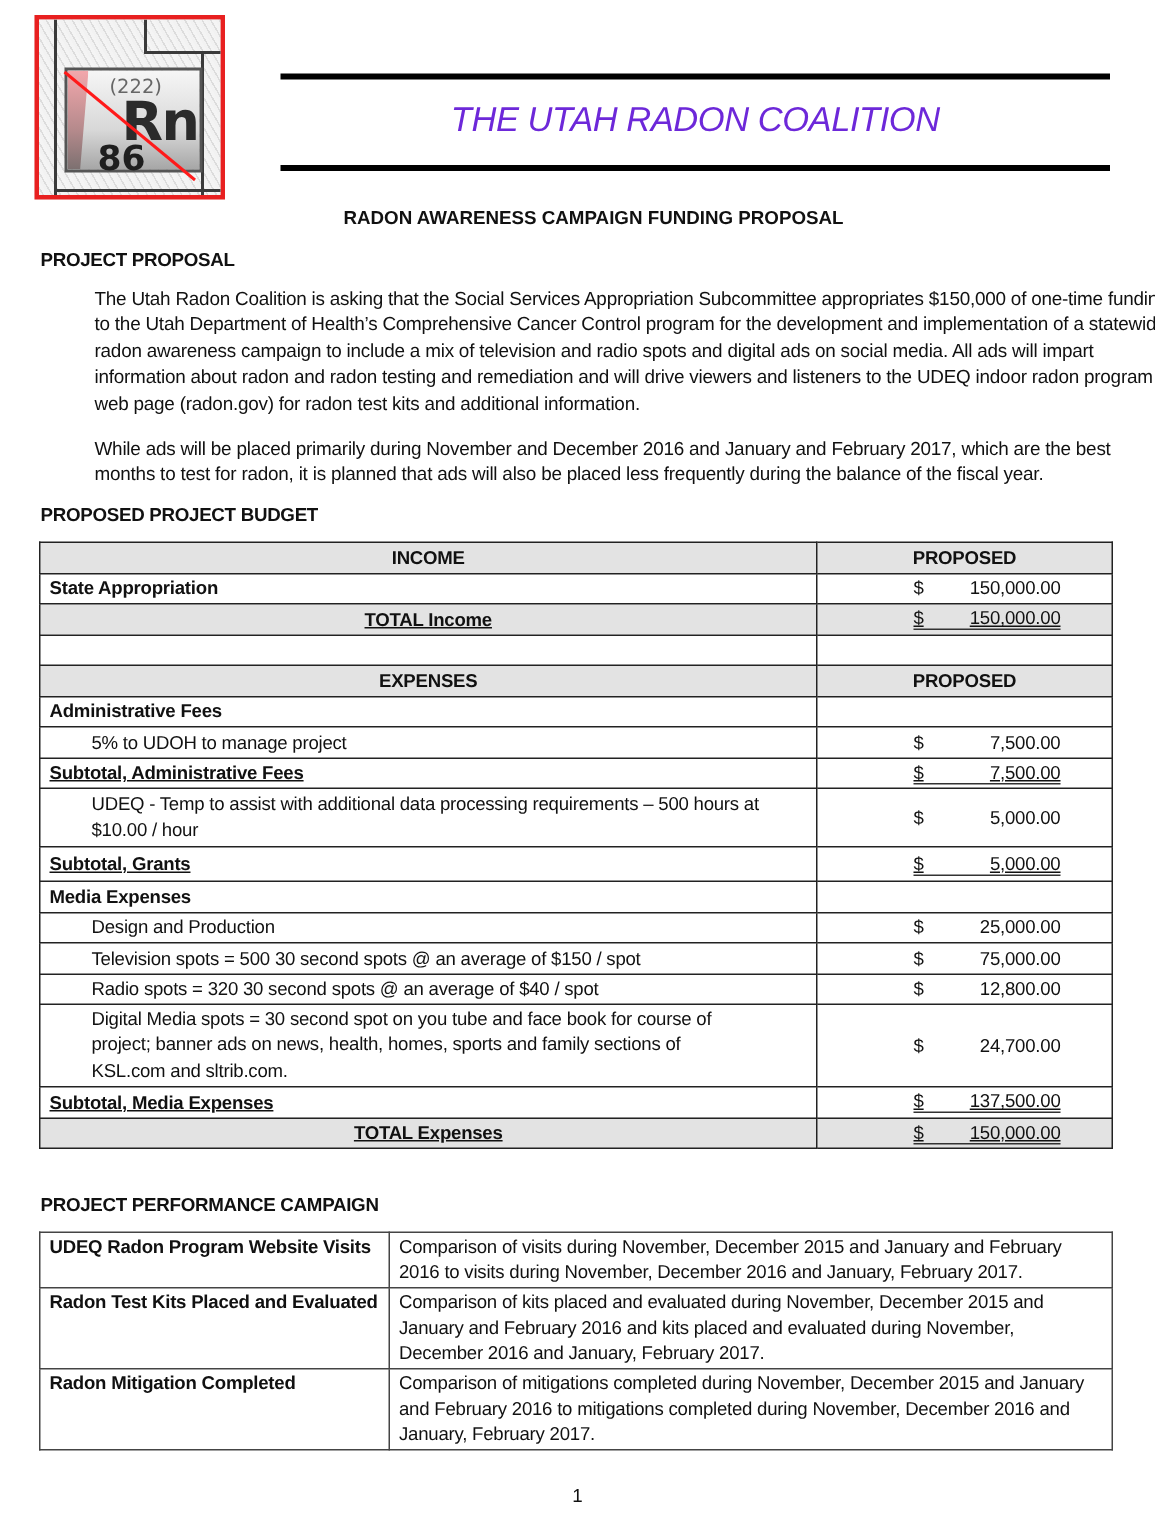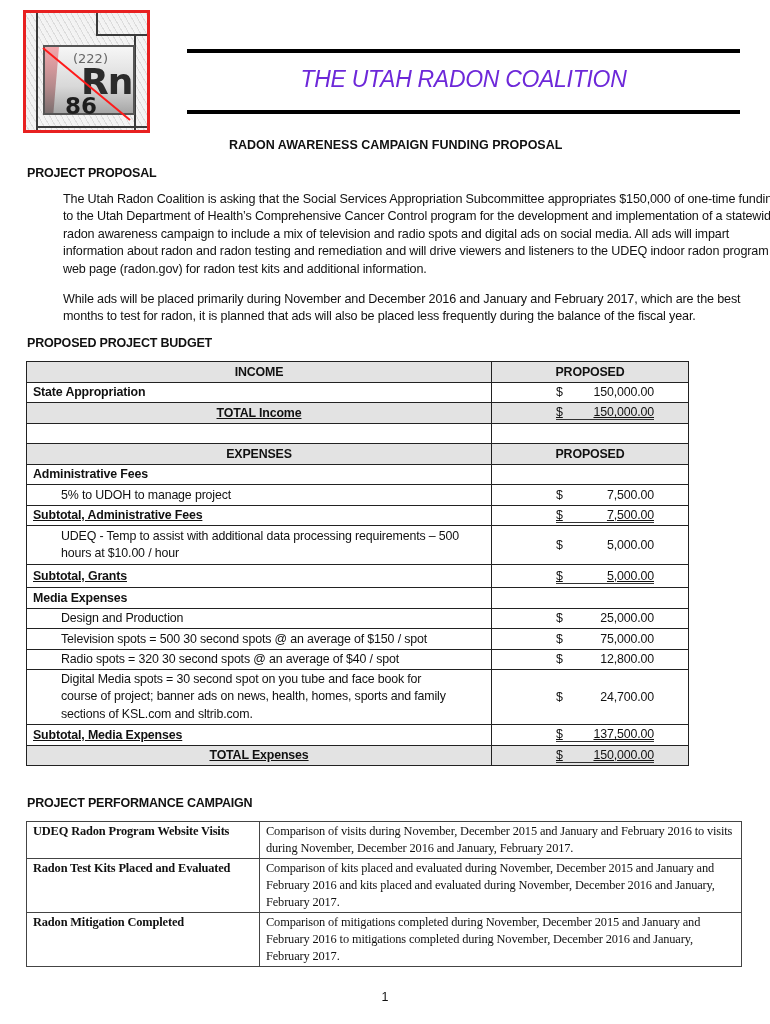--- a/index.html
+++ b/index.html
@@ -21,35 +21,35 @@
   
   .rule { position:absolute; left: 187px; width: 553px; height: 4px; background: #000; }
   #title { left: 187px; width: 553px; top: 66px; text-align: center; color: #6d28d9; font-style: italic; font-size: 23px; letter-spacing: -0.3px; }
 
   #subtitle { left: 229px; top: 138px; font-size: 12.5px; font-weight: bold; }
 
   .h { font-weight: bold; font-size: 12.5px; letter-spacing: -0.2px; }
   .para { left: 27px; width: 720px; font-size: 12.6px; line-height: 17.4px; letter-spacing: -0.15px; margin-left: 36px; }
 
   
-  table.budget { position:absolute; left: 26px; top: 361px; width: 663px; border-collapse: collapse; font-size: 12.4px; letter-spacing: -0.15px; }
+  table.budget { position:absolute; left: 26px; top: 361px; width: 716px; border-collapse: collapse; font-size: 12.4px; letter-spacing: -0.15px; }
   table.budget td { border: 1px solid #222; padding: 0 6px; height: 19.5px; vertical-align: middle; }
   table.budget td.amt { width: 196px; padding: 0; }
   table.budget tr.gray td { background: #e3e3e3; }
   table.budget .center { text-align: center; }
   table.budget .bold { font-weight: bold; }
   table.budget .ul { text-decoration: underline; }
   table.budget .indent { padding-left: 34px; }
   .money { display:flex; justify-content: space-between; width: 98px; margin-left: 64px; }
   .money.ul { border-bottom: 1px solid #333; }
   .money .val { text-align: right; }
 
   
   table.perf { position:absolute; left: 26px; top: 821px; width: 716px; border-collapse: collapse; font-size: 12.4px; letter-spacing: -0.15px; }
-  table.perf td { border: 1px solid #444; vertical-align: top; padding: 1px 6px 1px 6px; line-height: 17px; font-family: Liberation Serif, serif; }
+  table.perf td { border: 1px solid #444; vertical-align: top; padding: 1px 6px 1px 6px; line-height: 17px; }
   table.perf td.lbl { width: 220px; font-weight: bold; }
 
   #pagenum { left: 0; width: 770px; top: 990px; text-align: center; font-size: 12.5px; }
 </style>
 </head>
 <body>
 
 <div id="logo" class="abs">
   <div class="bgtex"></div>
   <div class="gridline" style="left:10px;top:0;width:2px;height:123px;"></div>

